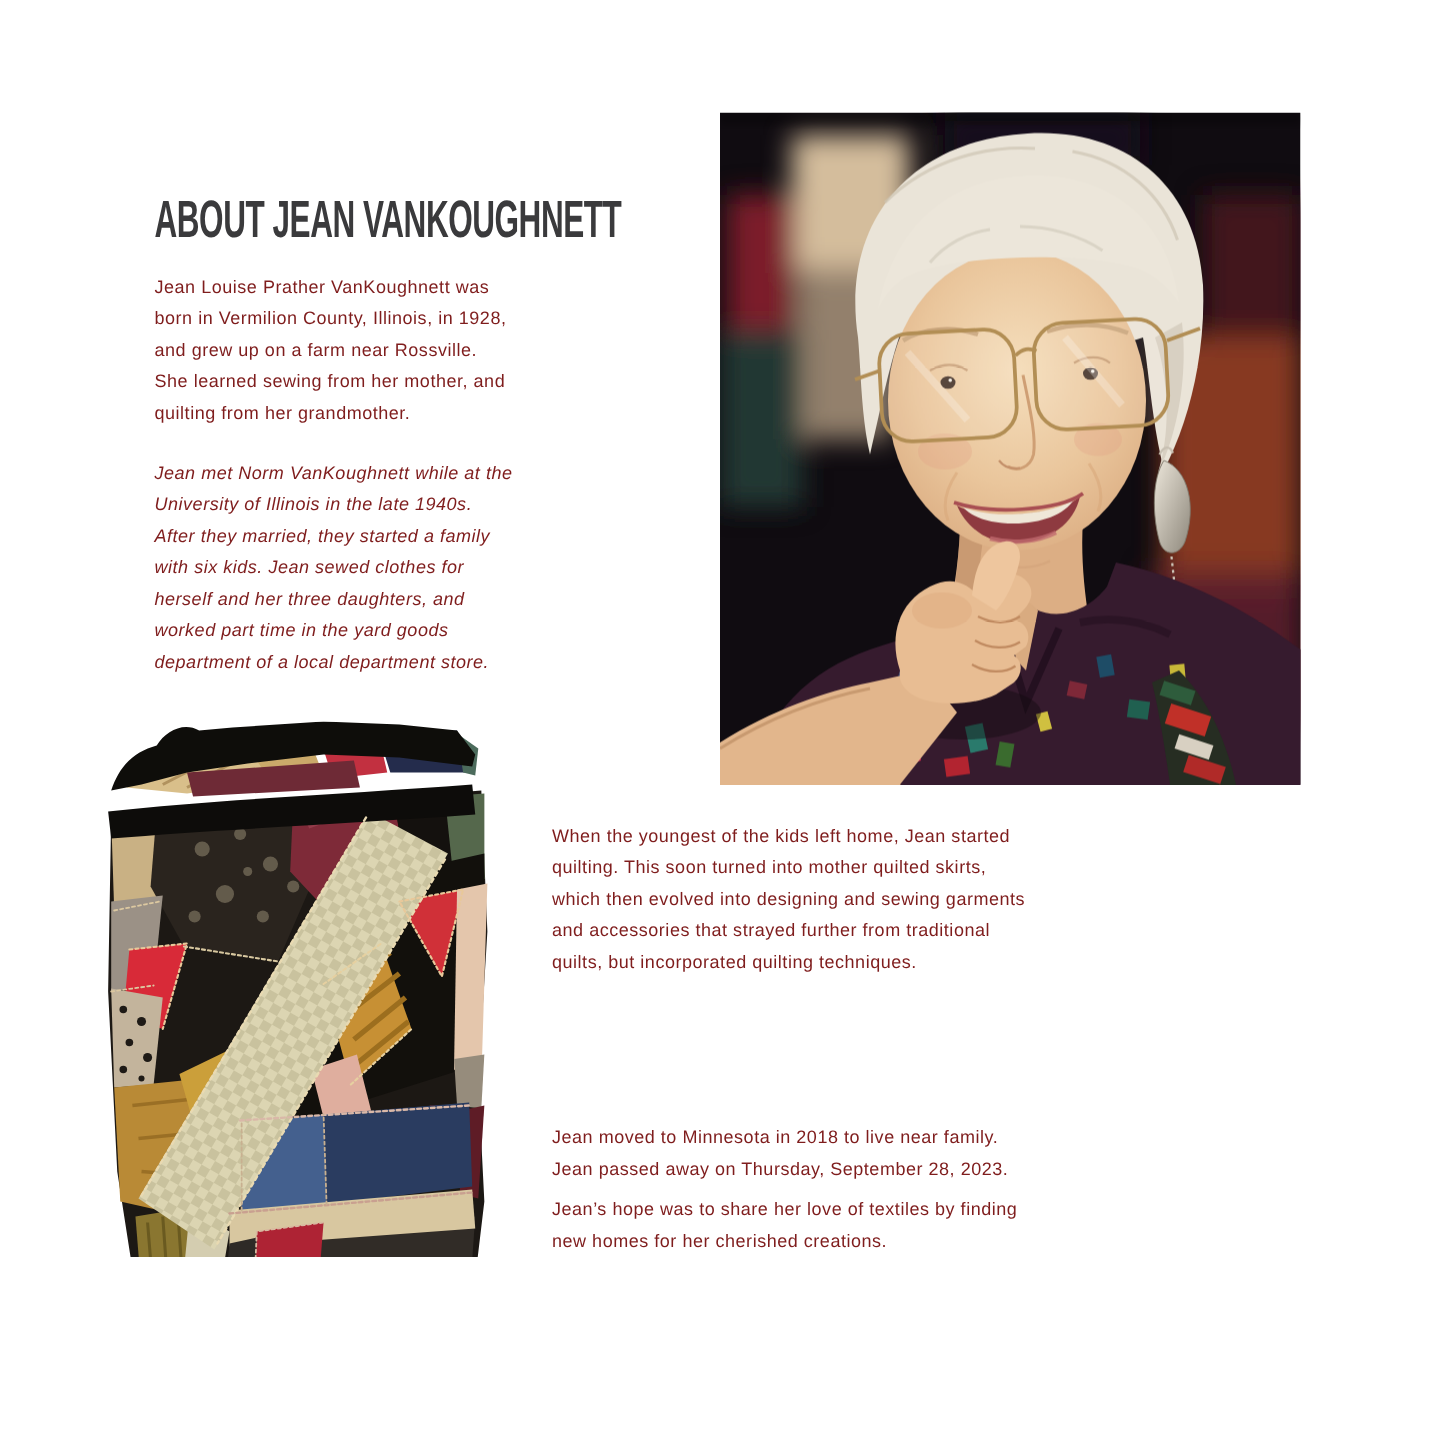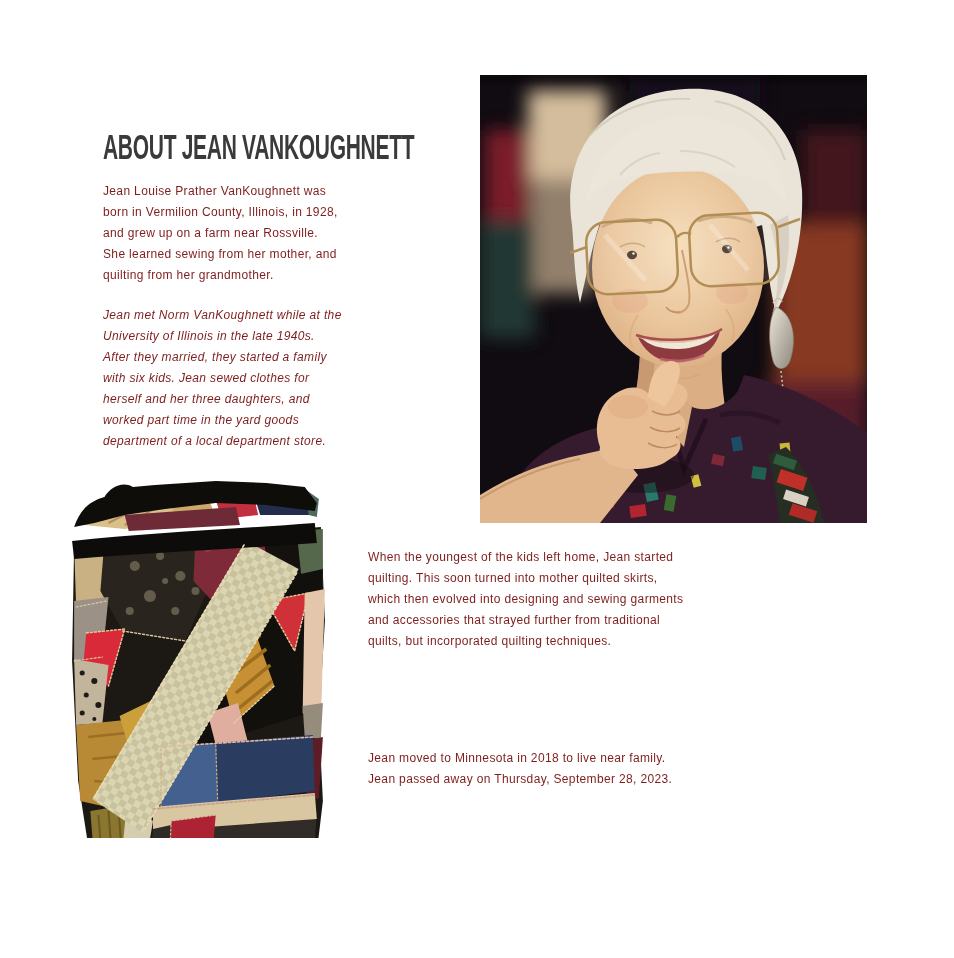--- a/index.html
+++ b/index.html
@@ -265,14 +265,16 @@
     </svg>
   </figure>
 
   <p class="para right-col p-r1">When the youngest of the kids left home, Jean started
 quilting. This soon turned into mother quilted skirts,
 which then evolved into designing and sewing garments
 and accessories that strayed further from traditional
 quilts, but incorporated quilting techniques.</p>
   <p class="para right-col p-r3">Jean moved to Minnesota in 2018 to live near family.
 Jean passed away on Thursday, September 28, 2023.</p>
+  <p class="para right-col p-r4">Jean’s hope was to share her love of textiles by finding
+new homes for her cherished creations.</p>
 
 </div>
 
 </body></html>

